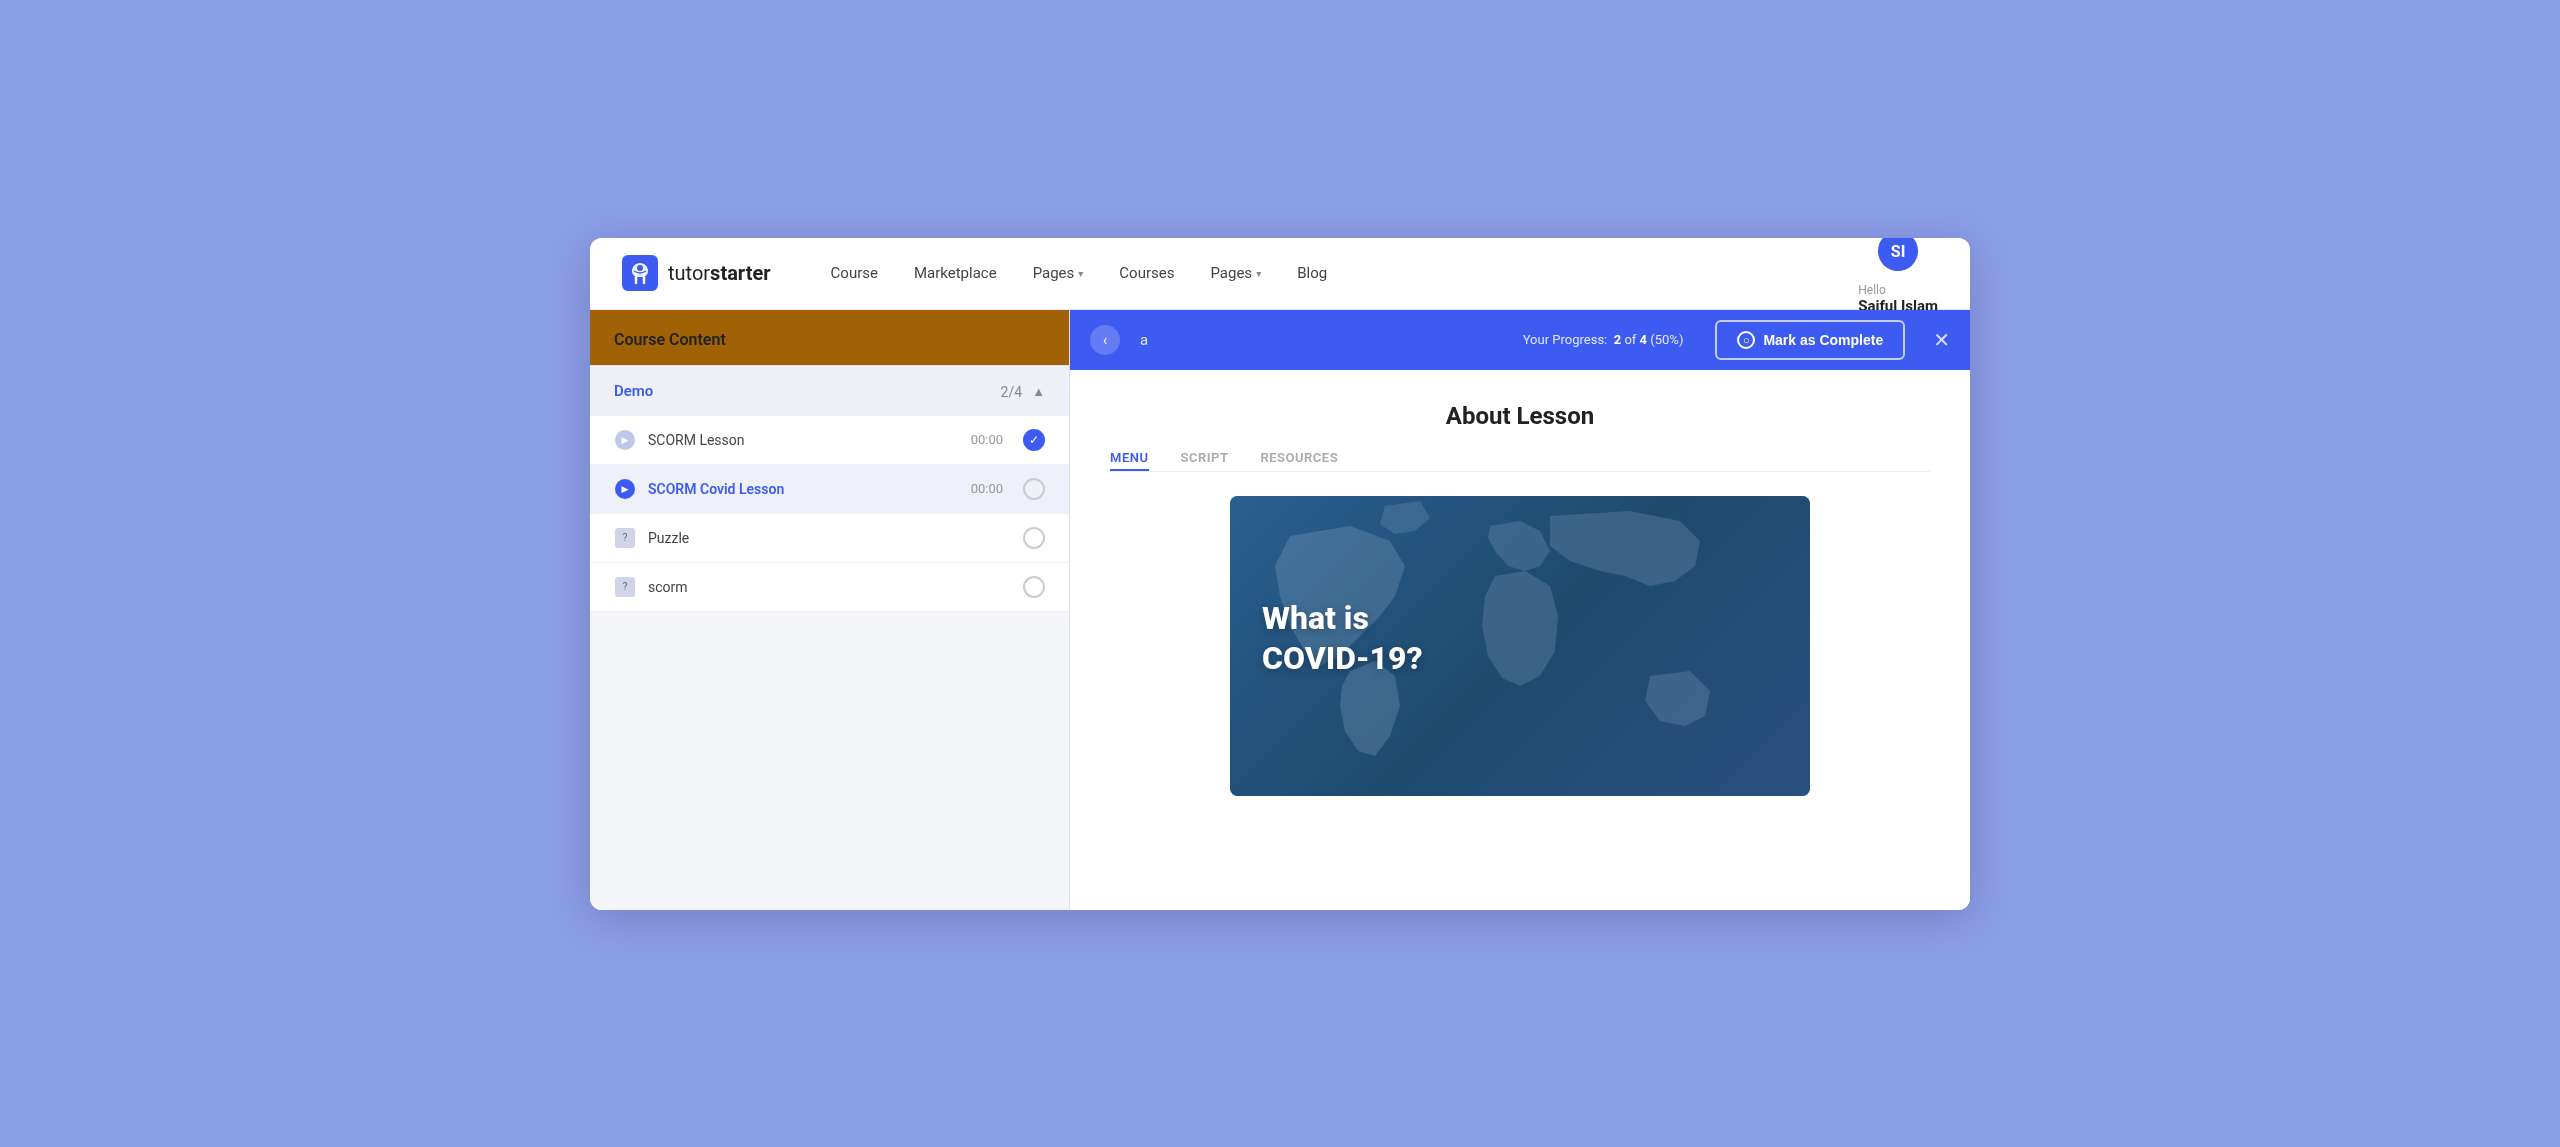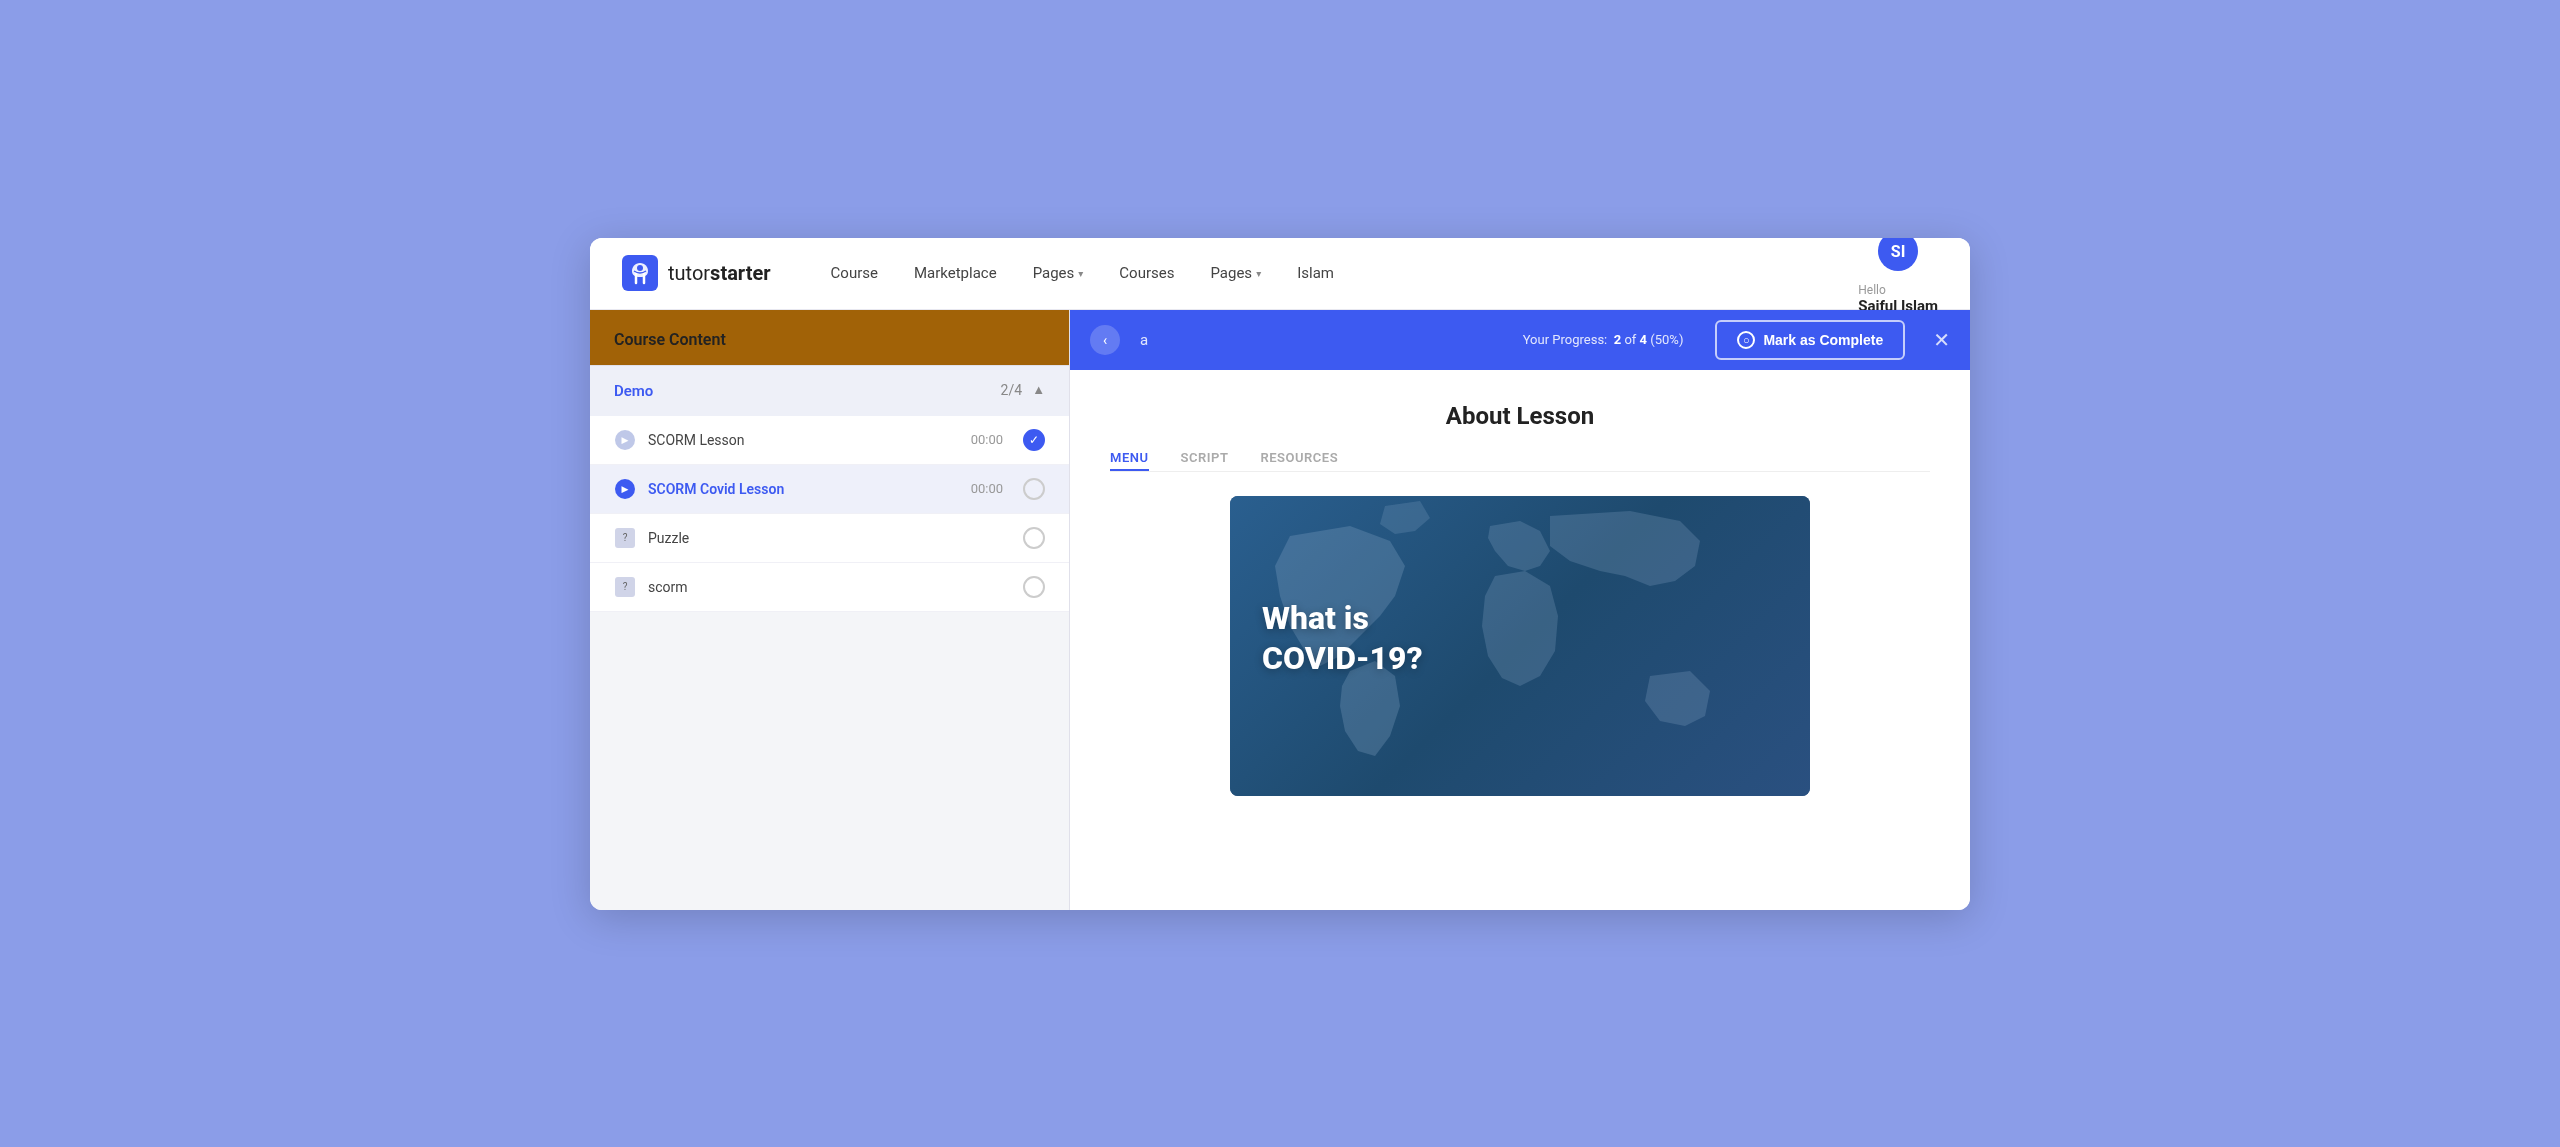--- a/index.html
+++ b/index.html
@@ -113,21 +113,21 @@
     .sidebar-title {
       padding: 20px 24px 16px;
       font-size: 16px;
       font-weight: 600;
       color: #222;
       background: #a16207;
       border-bottom: 1px solid #e0e0ea;
     }
     .section-header {
       display: flex;
-      align-items: flex-start;
+      align-items: flex-end;
       justify-content: space-between;
       padding: 16px 24px;
       background: #eef0f8;
       cursor: pointer;
     }
     .section-title {
       font-size: 15px;
       font-weight: 600;
       color: #3d5af1;
     }
@@ -379,21 +379,21 @@
       <a class="nav-item">Marketplace</a>
       <a class="nav-item">
         <span>Pages</span>
         <span class="nav-chevron">▾</span>
       </a>
       <a class="nav-item">Courses</a>
       <a class="nav-item">
         <span>Pages</span>
         <span class="nav-chevron">▾</span>
       </a>
-      <a class="nav-item">Islam</a>
+      <a class="nav-item">Blog</a>
     </nav>
     <div class="header-user">
       <div class="user-avatar">SI</div>
       <div class="user-greeting">
         <span class="user-hello">Hello</span>
         <span class="user-name">Saiful Islam</span>
       </div>
     </div>
   </header>
 

